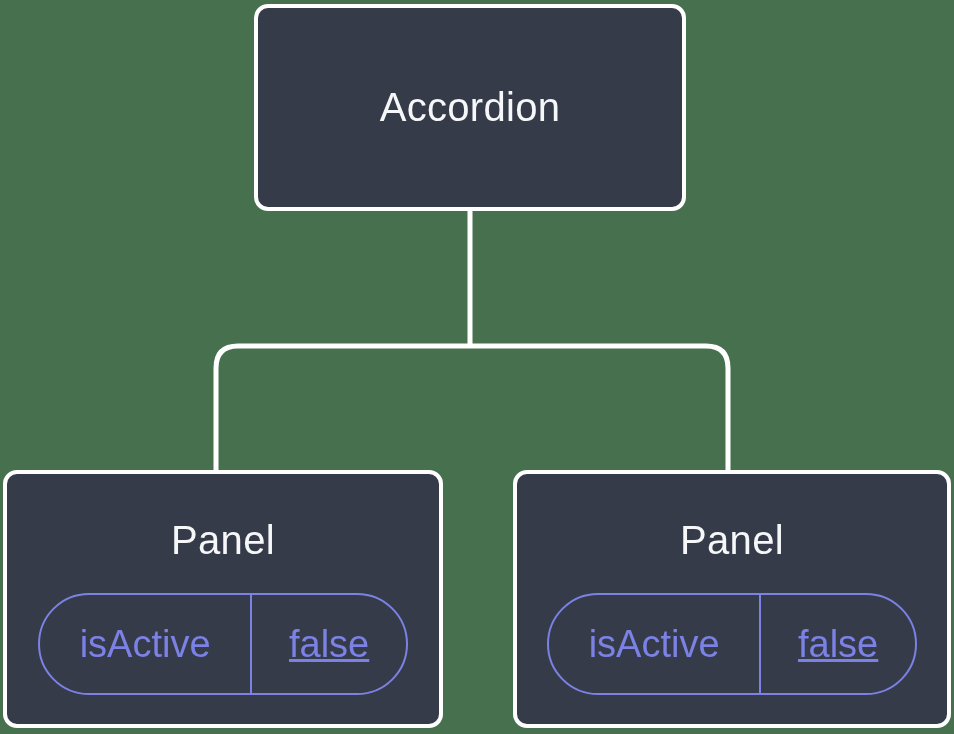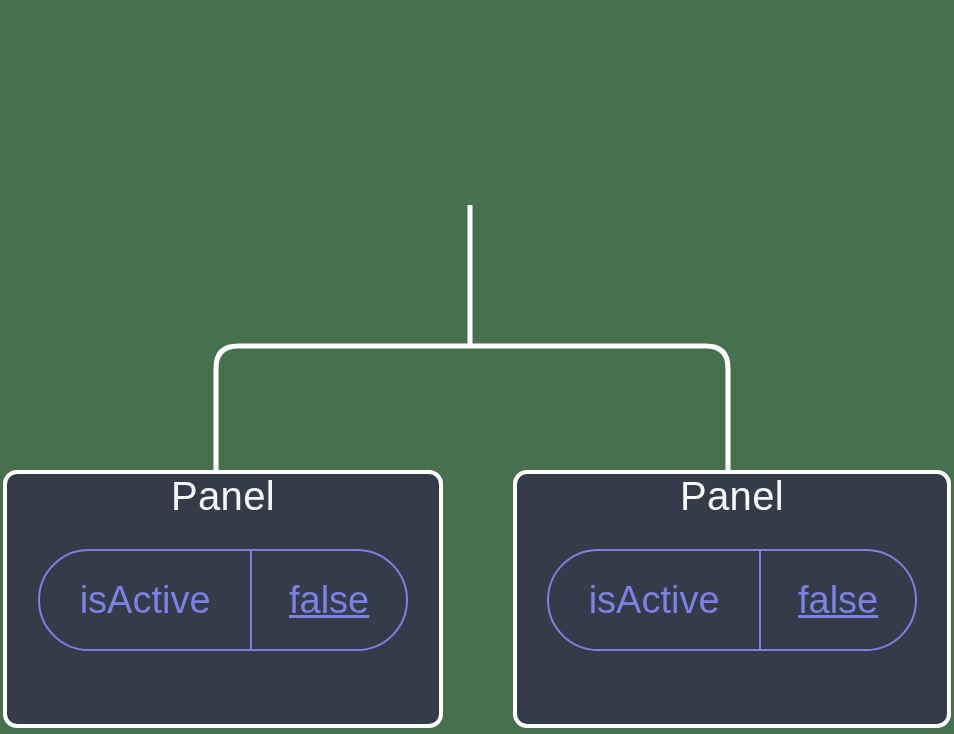--- a/index.html
+++ b/index.html
@@ -43,20 +43,21 @@
   }
   .node-title{
     font-size:40px;
     font-weight:500;
     color:var(--node-text);
     letter-spacing:.3px;
   }
   .node-panel{
     top:470px;width:440px;height:258px;
     display:flex;flex-direction:column;align-items:center;
+    padding-top:44px;
   }
   .node-panel.left{left:3px;}
   .node-panel.right{left:513px;width:438px;}
   .prop-pill{
     margin-top:30px;
     width:370px;height:102px;
     border:2px solid var(--accent);
     border-radius:51px;
     display:flex;
     align-items:stretch;
@@ -74,20 +75,23 @@
 </head>
 <body>
 
 <div class="stage">
 
   <svg class="connector-svg" viewBox="0 0 954 734" xmlns="http://www.w3.org/2000/svg">
     <path d="M470 205 L470 348"></path>
     <path d="M216 472 L216 368 Q216 346 238 346 L706 346 Q728 346 728 368 L728 472"></path>
   </svg>
 
+  <div class="node node-root">
+    <div class="node-title">Accordion</div>
+  </div>
 
   <div class="node node-panel left">
     <div class="node-title">Panel</div>
     <div class="prop-pill">
       <div class="prop-segment name">isActive</div>
       <div class="prop-segment value">false</div>
     </div>
   </div>
 
   <div class="node node-panel right">

